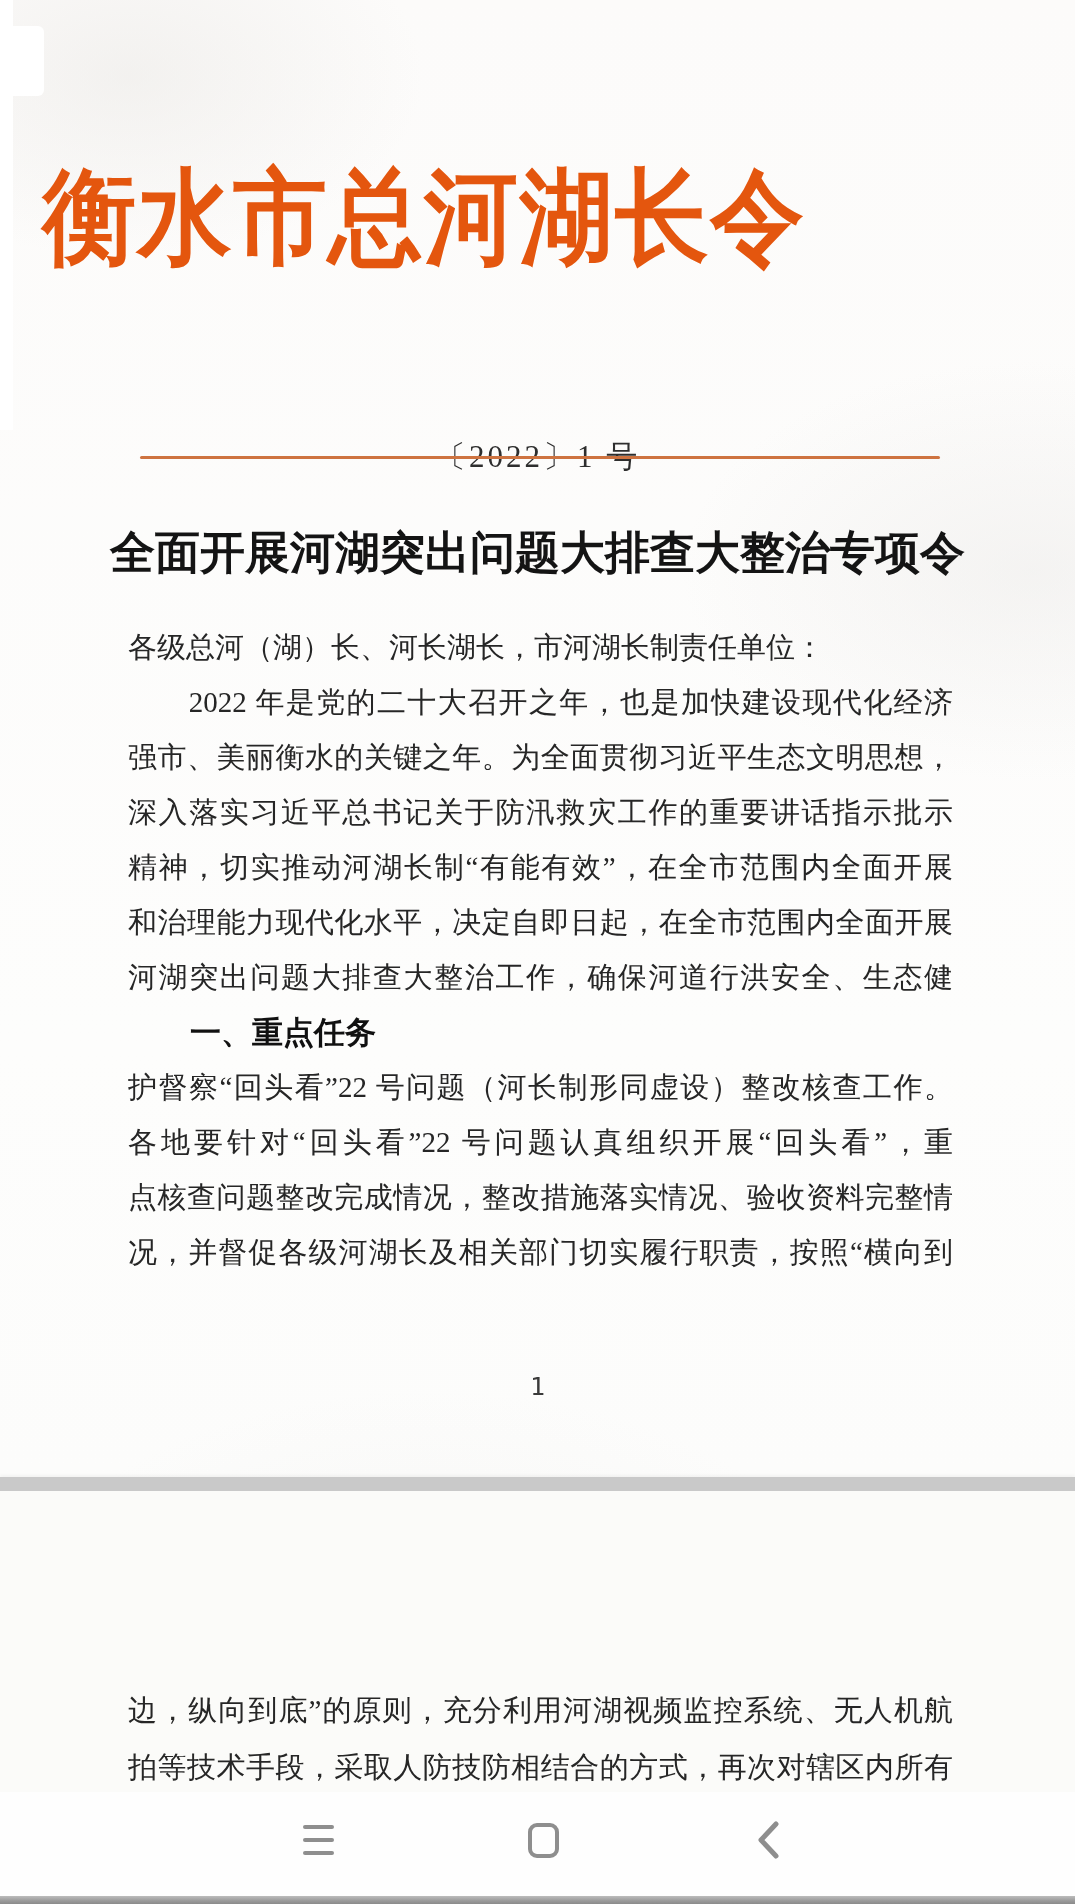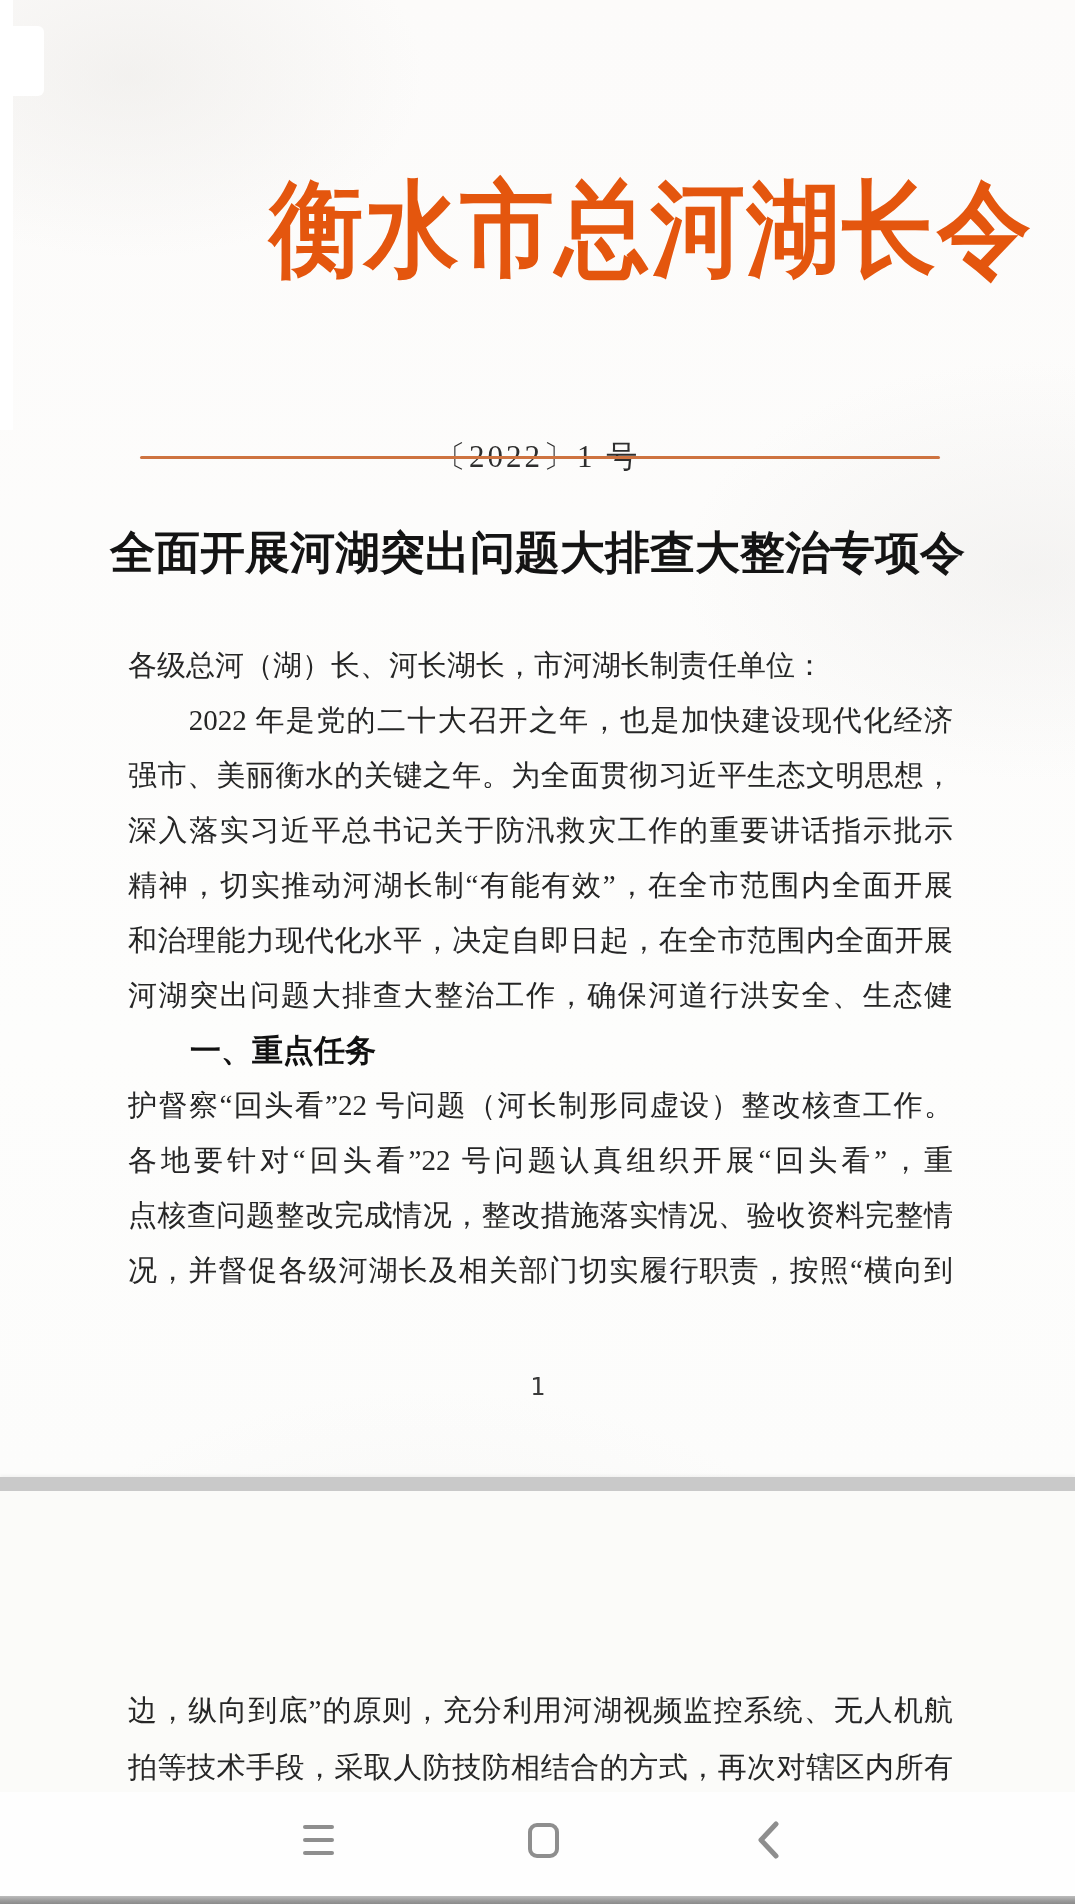--- a/index.html
+++ b/index.html
@@ -14,37 +14,37 @@
     background:
       radial-gradient(ellipse 420px 260px at 12% 4%, rgba(235,233,230,.55), transparent 70%),
       radial-gradient(ellipse 500px 300px at 96% 30%, rgba(228,226,224,.35), transparent 70%),
       radial-gradient(ellipse 600px 380px at 40% 88%, rgba(236,235,233,.40), transparent 75%),
       linear-gradient(180deg,#FCFBFA 0%,#FDFDFC 55%,#FBFBFA 100%);
   }
   .glare-strip{position:absolute;left:0;top:0;width:13px;height:430px;background:rgba(255,255,255,.92);}
   .glare-patch{position:absolute;left:0;top:26px;width:44px;height:70px;background:rgba(255,255,255,.95);border-radius:6px;}
 
   
-  .masthead{position:absolute;top:160px;left:0;width:100%;text-align:right;}
+  .masthead{position:absolute;top:148px;left:0;width:100%;text-align:left;}
   .masthead span{
     display:inline-block;transform:scaleX(.9);transform-origin:center;
     font-size:104px;line-height:140px;font-weight:bold;letter-spacing:2px;
     color:#E4560E;white-space:nowrap;
   }
   .doc-number{
     position:absolute;top:396px;left:0;width:100%;text-align:center;
     font-size:31px;line-height:42px;color:#2E2E2E;letter-spacing:3px;white-space:nowrap;margin-top:40px;
   }
   .rule{position:absolute;top:456px;left:140px;width:800px;height:3px;background:#CE7340;border-radius:2px;}
   .subject{
     position:absolute;top:522px;left:0;width:100%;text-align:center;
     font-size:45px;line-height:62px;font-weight:bold;color:#141414;letter-spacing:0px;white-space:nowrap;
   }
   .body-block{position:absolute;left:128px;width:825px;color:#262626;}
-  .body-1{top:638px;}
+  .body-1{top:620px;}
   .body-2{top:1682px;}
   .doc-line{
     display:block;height:55px;line-height:55px;font-size:29px;
     overflow:hidden;white-space:nowrap;
   }
   .body-2 .doc-line{height:57px;line-height:57px;}
   .doc-line.just{
     white-space:normal;text-align:justify;text-align-last:justify;text-justify:inter-character;
   }
   .doc-line.hei{

